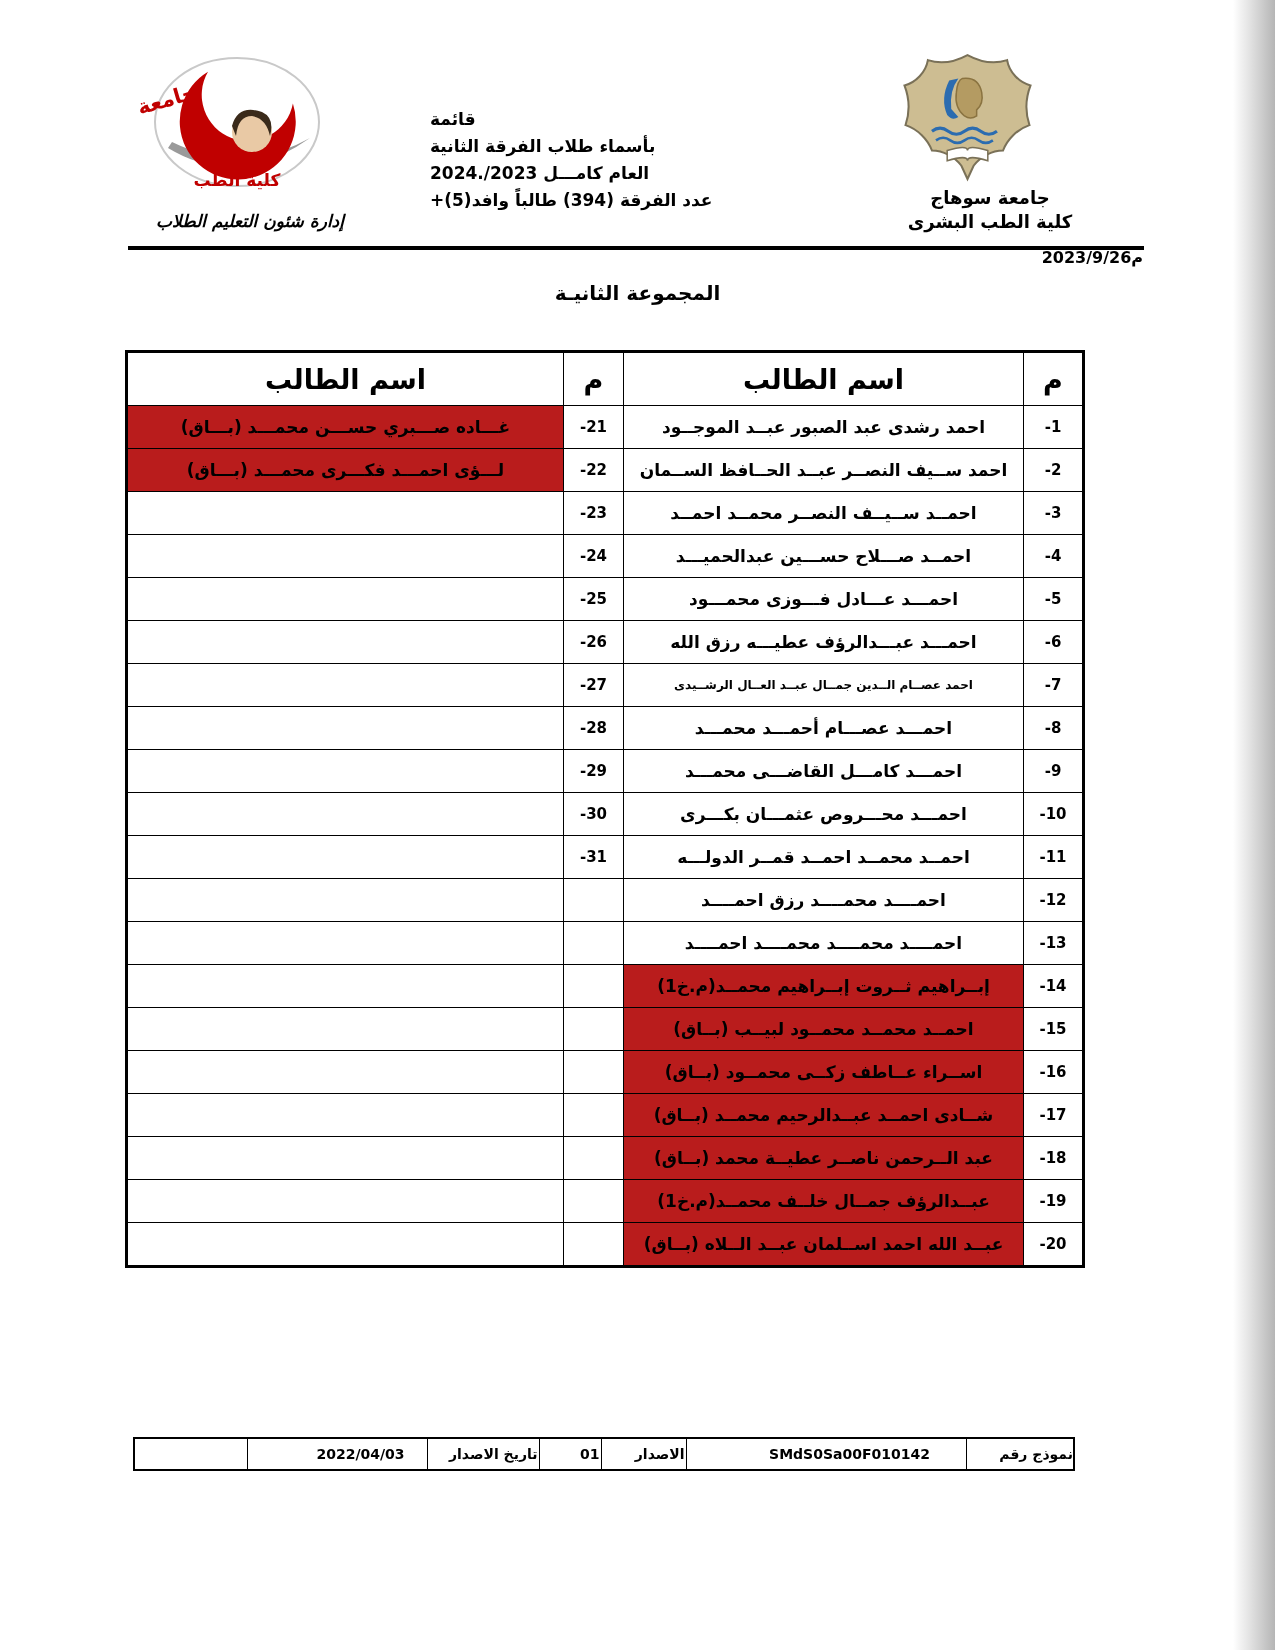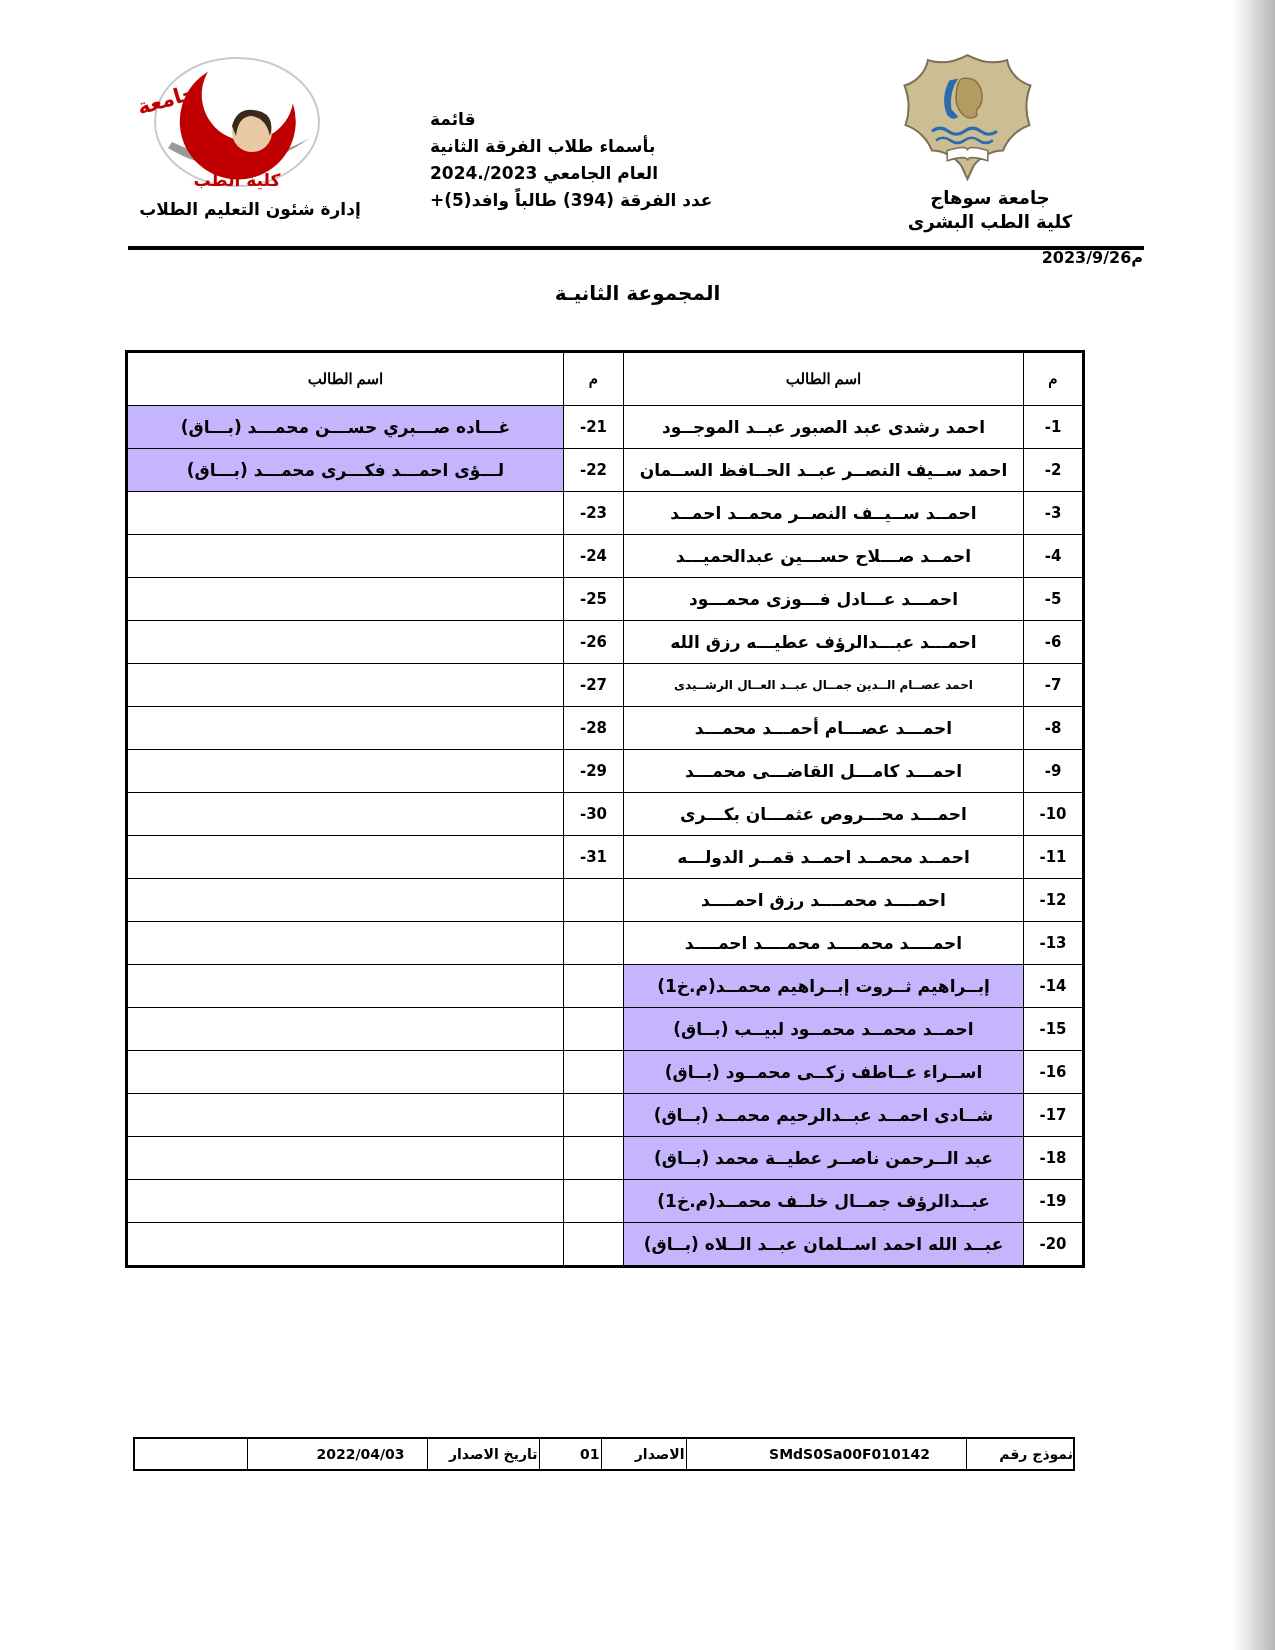--- a/index.html
+++ b/index.html
@@ -5,37 +5,37 @@
   html,body{margin:0;padding:0;background:#fff;}
   .page{
     position:relative;width:1275px;height:1650px;background:#ffffff;
     overflow:hidden;direction:rtl;color:#000;
     font-family:"DejaVu Sans",sans-serif;font-weight:bold;
   }
   .scan-edge{position:absolute;top:0;right:0;width:42px;height:100%;
     background:linear-gradient(to right,#ffffff 0%,#e6e6e6 35%,#b5b5b5 100%);}
   
   .logo-left{position:absolute;top:50px;left:140px;width:195px;height:148px;}
-  .dept{position:absolute;top:199px;left:105px;width:290px;text-align:center;font-size:17px;}
+  .dept{position:absolute;top:211px;left:105px;width:290px;text-align:center;font-size:17px;font-style:italic;}
   .center-block{position:absolute;top:106px;left:430px;width:380px;text-align:left;font-size:17px;line-height:27px;}
   .logo-right{position:absolute;top:52px;right:240px;width:135px;height:130px;}
   .uni-name{position:absolute;top:186px;right:160px;width:250px;text-align:center;font-size:18px;line-height:24px;}
   .rule{position:absolute;top:246px;left:128px;width:1016px;height:4px;background:#000;}
   .date{position:absolute;top:248px;right:132px;font-size:16px;}
   .group-title{position:absolute;top:281px;left:0;width:100%;text-align:center;font-size:20px;}
   
   table.students{position:absolute;top:350px;right:190px;width:960px;
     border-collapse:collapse;table-layout:fixed;border:3px solid #000;}
   table.students th,table.students td{border:1.5px solid #000;overflow:hidden;}
-  table.students th{height:50px;font-size:15px;text-align:center;font-family:Liberation Serif, serif;}
+  table.students th{height:50px;font-size:27px;text-align:center;}
   table.students td{height:40px;}
   td.num{font-size:15px;text-align:center;}
   td.name{font-size:17px;text-align:center;white-space:nowrap;padding:0 5px;}
   td.name.sm{font-size:12px;}
-  td.hl{background:#c4b5fd;}
+  td.hl{background:#b91c1c;}
   
   table.doc-footer{position:absolute;top:1437px;right:200px;width:940px;
     border-collapse:collapse;table-layout:fixed;border:2px solid #000;}
   table.doc-footer td{border:1.5px solid #000;height:28px;font-size:14px;text-align:center;white-space:nowrap;overflow:hidden;padding-left:48px;}
   svg text{font-family:"DejaVu Sans",sans-serif;}
 </style>
 </head>
 <body>
 
 <div class="page">
@@ -51,21 +51,21 @@
       <text x="58" y="48" fill="#c00000" font-size="21" font-weight="bold" transform="rotate(-16 58 48)">جامعة سوهاج</text>
       <text x="97" y="136" fill="#c00000" font-size="17" font-weight="bold" text-anchor="middle">كلية الطب</text>
     </svg>
   </div>
   <div class="dept">إدارة شئون التعليم الطلاب</div>
 
   <div class="center-block">
     <div>قائمة</div>
     <div>بأسماء طلاب الفرقة الثانية</div>
     <div>
-      <span>العام الجامعي</span>
+      <span>العام كامـــل</span>
       <span dir="ltr">2024./2023</span>
     </div>
     <div>
       <span>عدد الفرقة (394) طالباً</span>
       <span dir="ltr">+(5)وافد</span>
     </div>
   </div>
 
   <div class="logo-right">
     <svg width="135" height="130" viewBox="0 0 130 128">

